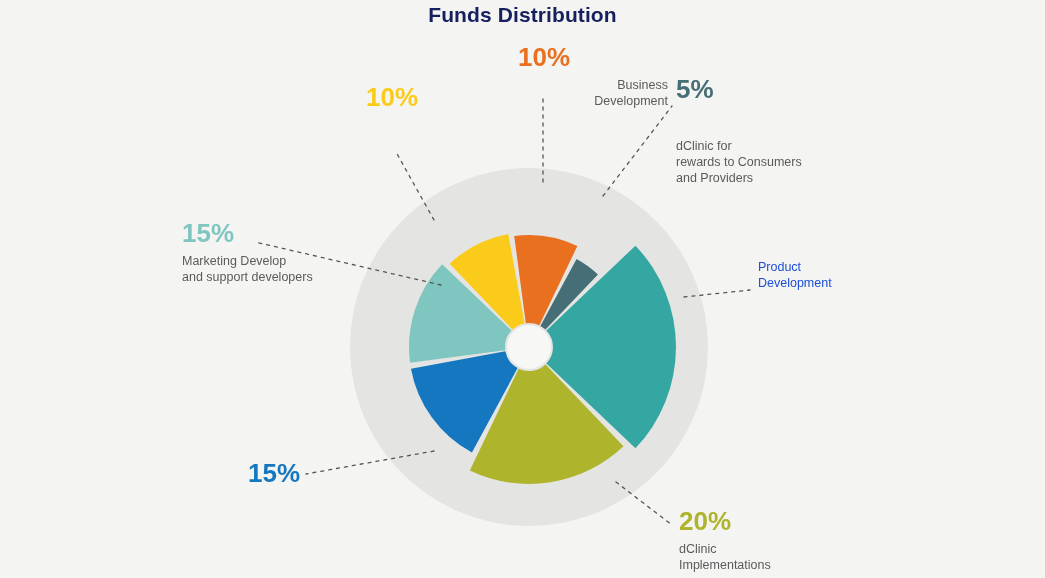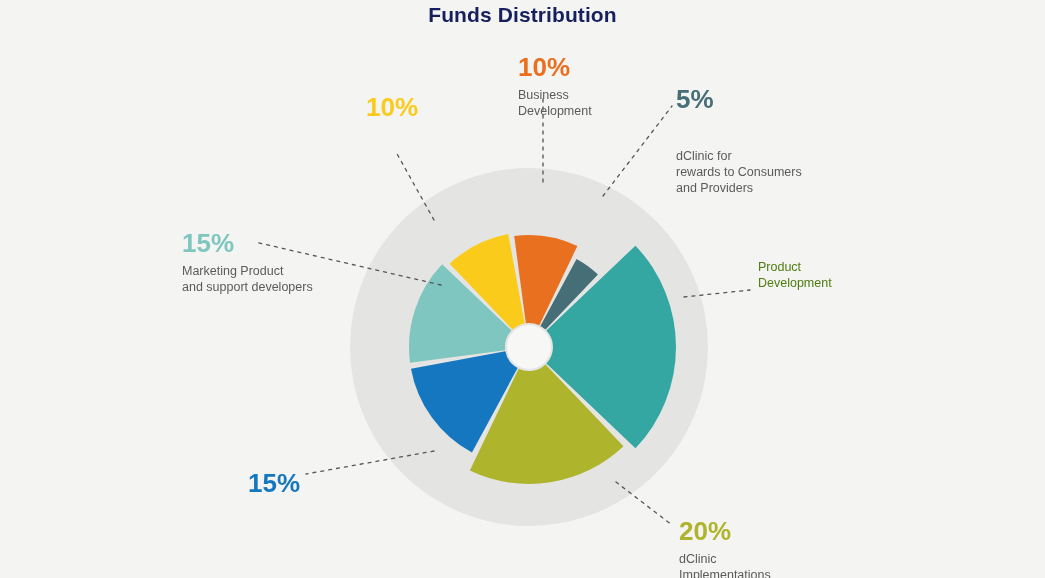--- a/index.html
+++ b/index.html
@@ -38,21 +38,21 @@
     width: 1045px;
     height: 578px;
   }
   .callout {
     position: absolute;
   }
   .callout .pct {
     font-size: 26px;
     font-weight: bold;
     line-height: 1.0;
-    margin: 10px 0 7px 0;
+    margin: 0 0 7px 0;
     white-space: nowrap;
   }
   .callout .desc {
     font-size: 12.5px;
     color: #5b5b5b;
     line-height: 1.28;
     white-space: pre-line;
   }
   
   #cal-business   { left: 518px; top: 44px;  width: 150px; }
@@ -92,49 +92,49 @@
         <line x1="434" y1="220" x2="396" y2="152" stroke="#555555" stroke-width="1.3" stroke-dasharray="3 5" stroke-linecap="round"></line>
         <line x1="543" y1="182" x2="543" y2="98" stroke="#555555" stroke-width="1.3" stroke-dasharray="3 5" stroke-linecap="round"></line>
         <line x1="603" y1="196" x2="672" y2="106" stroke="#555555" stroke-width="1.3" stroke-dasharray="3 5" stroke-linecap="round"></line>
       </g>
 
     <circle id="center-hole" cx="529" cy="347" r="22" fill="#f7f7f5"></circle>
   </svg>
 
   <div class="callout" id="cal-business">
     <div class="pct" style="color: rgb(233, 112, 31);">10%</div>
-    <div class="desc" style="color: rgb(91, 91, 91);">Business
+    <div class="desc" style="color: rgb(91, 91, 91); text-align: right;">Business
 Development</div>
   </div>
 
   <div class="callout" id="cal-dclinic-rw">
     <div class="pct" style="color: rgb(70, 110, 119);">5%</div>
     <div class="desc" style="color: rgb(91, 91, 91); margin-top: 36px;">dClinic for
 rewards to Consumers
 and Providers</div>
   </div>
 
   <div class="callout" id="cal-product">
-    <div class="desc" style="color: #4d7c0f;">Product
+    <div class="desc" style="color: #1d4ed8;">Product
 Development</div>
   </div>
 
   <div class="callout" id="cal-dclinic-im">
     <div class="pct" style="color: rgb(174, 180, 44);">20%</div>
     <div class="desc" style="color: rgb(91, 91, 91);">dClinic
 Implementations</div>
   </div>
 
   <div class="callout" id="cal-operations">
     <div class="pct" style="color: rgb(21, 119, 191);">15%</div>
   </div>
 
   <div class="callout" id="cal-marketing">
     <div class="pct" style="color: rgb(128, 198, 192);">15%</div>
-    <div class="desc" style="color: rgb(91, 91, 91);">Marketing Product
+    <div class="desc" style="color: rgb(91, 91, 91);">Marketing Develop
 and support developers</div>
   </div>
 
   <div class="callout" id="cal-legal">
     <div class="pct" style="color: rgb(251, 203, 28);">10%</div>
   </div>
 
 </div>
 
 </body></html>

